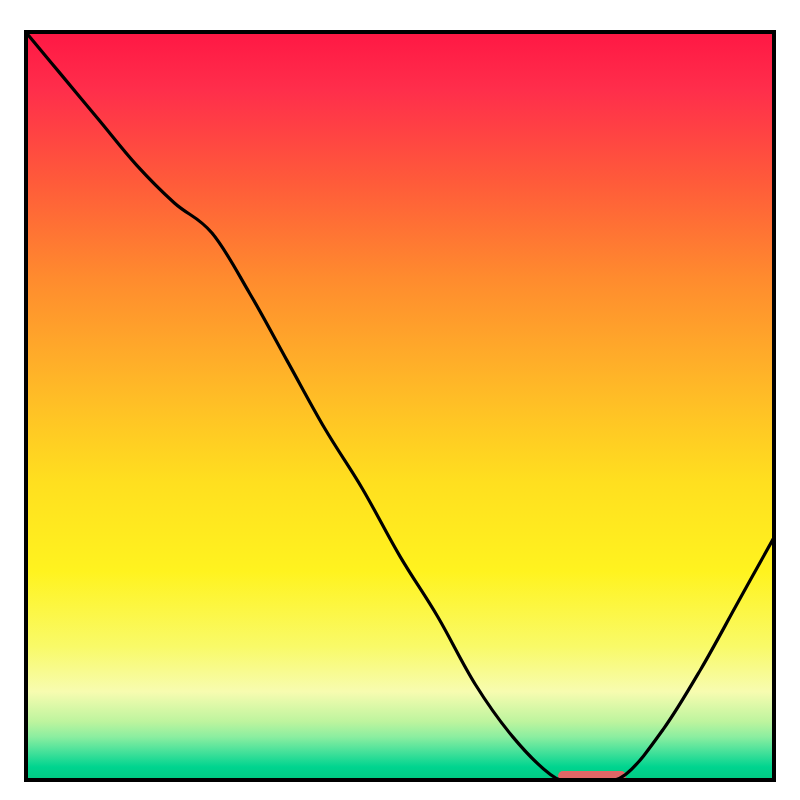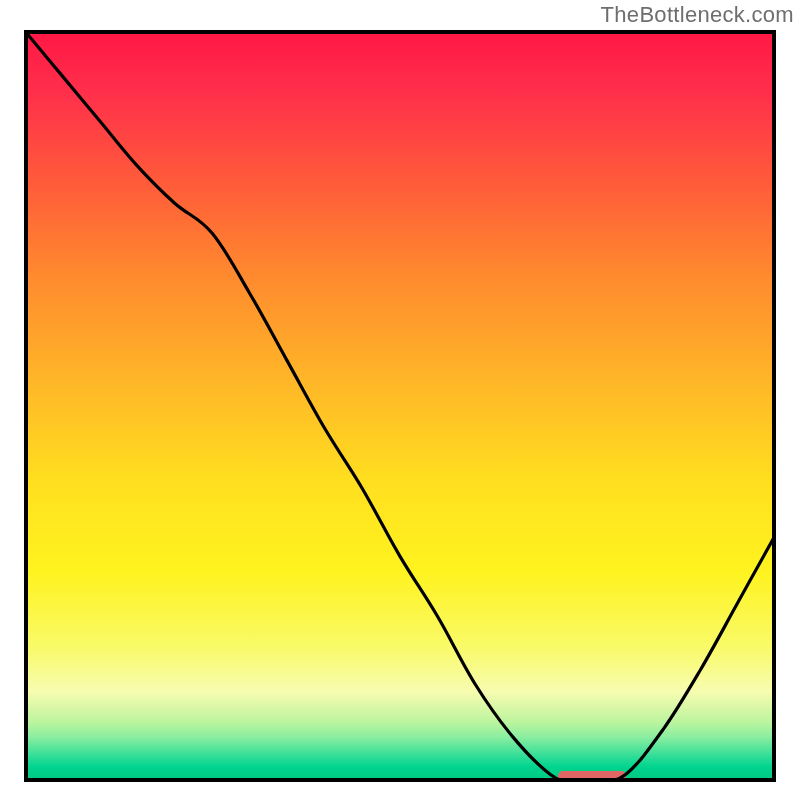--- a/index.html
+++ b/index.html
@@ -86,21 +86,20 @@
     background: #e06666;
     border-radius: 5px;
     z-index: 3;
   }
 </style>
 </head>
 <body>
 
 <div class="wrap">
 
-  <div class="watermark">TheBottleneck.com</div>
 
   <div class="chart-frame">
     <div class="chart-bg"></div>
 
     <div class="marker" id="marker" style="left: 533.92px; width: 67.68px; top: 741.488px; background: rgb(224, 102, 102);"></div>
 
     <svg class="curve" viewBox="0 0 752 752" preserveAspectRatio="none">
       <path id="curvePath" fill="none" stroke="#000000" stroke-width="3.2" stroke-linejoin="round" stroke-linecap="round" d="M 0,0 C 6.768,8.1216 24.064,28.876800000000003 37.6,45.120000000000005 C 51.136,61.363200000000006 61.664,73.99680000000001 75.2,90.24000000000001 C 88.736,106.48320000000001 99.264,120.47040000000001 112.8,135.36 C 126.336,150.24960000000002 136.864,160.77760000000004 150.4,172.96000000000004 C 163.936,185.14240000000004 174.464,186.79679999999996 188,203.03999999999996 C 201.536,219.28319999999997 212.064,240.1888 225.6,263.2 C 239.136,286.21119999999996 249.664,306.51519999999994 263.2,330.87999999999994 C 276.736,355.24479999999994 287.264,375.54879999999997 300.8,398.56 C 314.336,421.57120000000003 324.86400000000003,435.7088 338.40000000000003,458.71999999999997 C 351.93600000000004,481.73119999999994 362.464,503.3888 376,526.4 C 389.536,549.4112 400.064,563.5487999999999 413.6,586.56 C 427.136,609.5712 437.664,632.5824 451.2,654.24 C 464.736,675.8976 475.264,690.6368 488.8,706.88 C 502.336,723.1232 515.5712,736.3584000000001 526.4,744.48 C 537.2288,752.6016 540.8384000000001,750.6464 548.96,752 C 557.0816,753.3536 562.0448,753.3536 571.52,752 C 580.9952,750.6464 589.4176,753.9552 601.6,744.48 C 613.7824,735.0048 625.6639999999999,718.3104 639.1999999999999,699.36 C 652.736,680.4096000000001 663.264,662.2112000000001 676.8000000000001,639.2 C 690.3360000000001,616.1888 700.864,595.8848 714.4,571.52 C 727.9359999999999,547.1551999999999 745.232,516.0224 752,503.84"></path>
     </svg>
 

